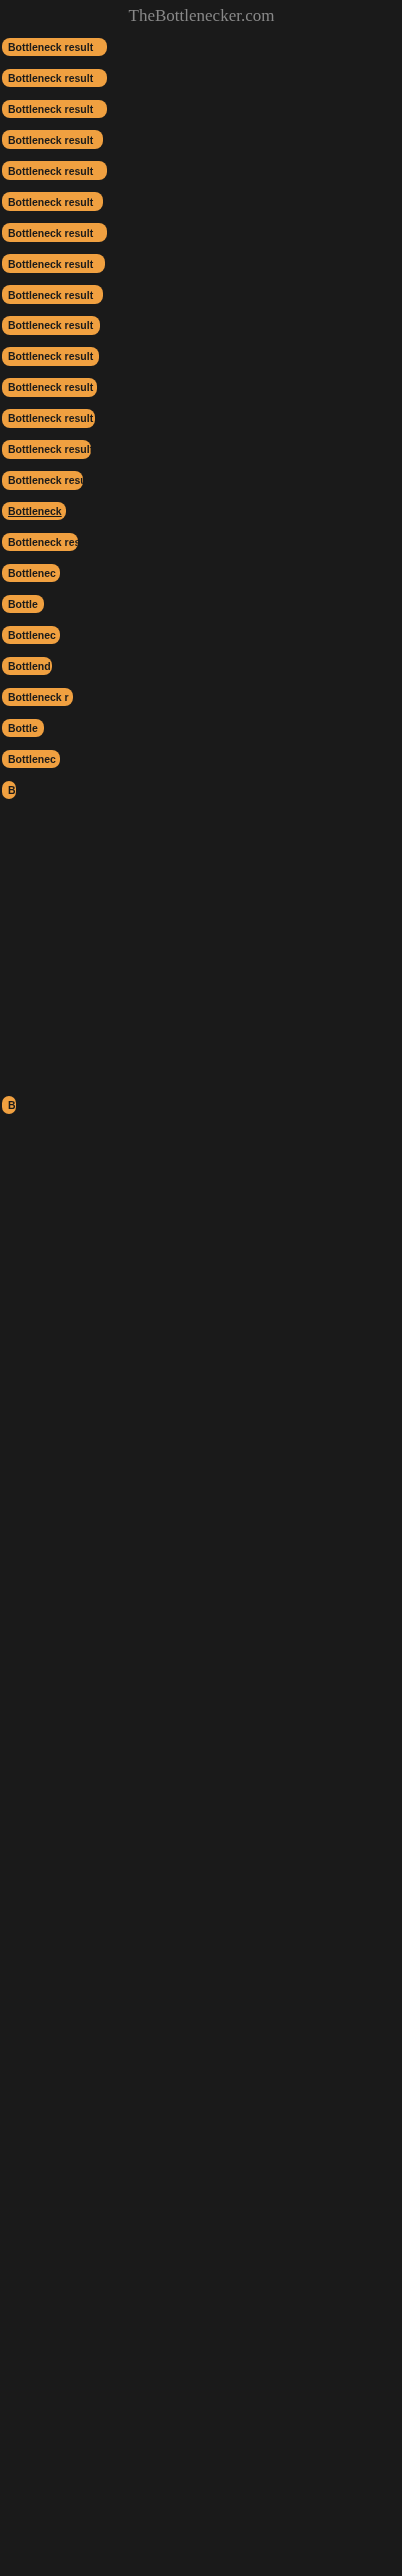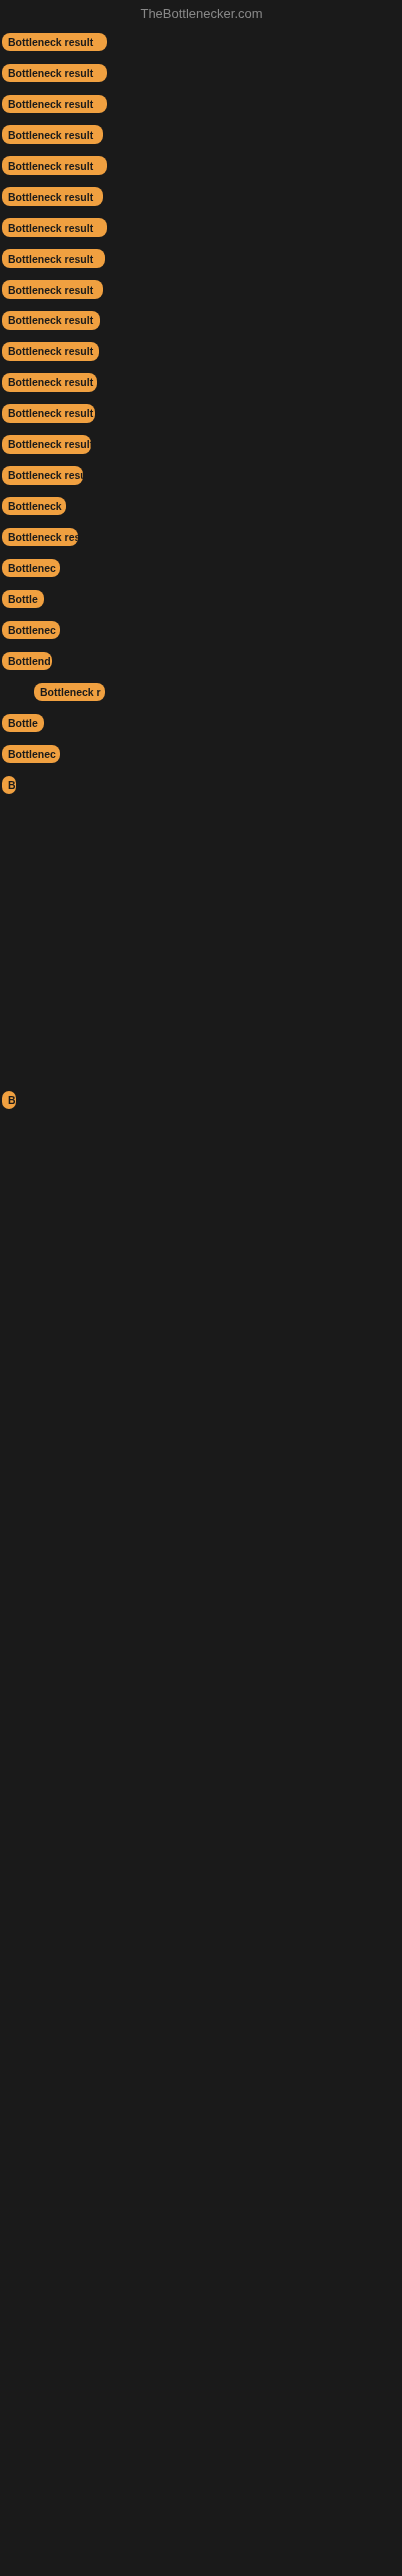--- a/index.html
+++ b/index.html
@@ -13,21 +13,22 @@
       min-height: 2576px;
       background-color: #1a1a1a;
       font-family: Arial, sans-serif;
       position: relative;
     }
 
     .site-header {
       text-align: center;
       padding: 6.4px 0 3.2px 0;
       color: #888;
-      font-size: 13px;
+      font-size: 17px;
+      font-family: Liberation Serif, serif;
     }
 
     .bottleneck-badge {
       background-color: #f0a040;
       color: #1a1a1a;
       font-size: 10.5px;
       font-weight: bold;
       padding: 3.2px 6.4px;
       white-space: nowrap;
       overflow: hidden;
@@ -59,27 +60,27 @@
     <div class="row"><div class="bottleneck-badge" style="width: 101px; max-width: 101px;">Bottleneck result</div></div>
     <div class="row"><div class="bottleneck-badge" style="width: 105px; max-width: 105px;">Bottleneck result</div></div>
     <div class="row"><div class="bottleneck-badge" style="width: 103px; max-width: 103px;">Bottleneck result</div></div>
     <div class="row"><div class="bottleneck-badge" style="width: 101px; max-width: 101px;">Bottleneck result</div></div>
     <div class="row"><div class="bottleneck-badge" style="width: 98px; max-width: 98px;">Bottleneck result</div></div>
     <div class="row"><div class="bottleneck-badge" style="width: 97px; max-width: 97px;">Bottleneck result</div></div>
     <div class="row"><div class="bottleneck-badge" style="width: 95px; max-width: 95px;">Bottleneck result</div></div>
     <div class="row"><div class="bottleneck-badge" style="width: 93px; max-width: 93px;">Bottleneck result</div></div>
     <div class="row"><div class="bottleneck-badge" style="width: 89px; max-width: 89px;">Bottleneck result</div></div>
     <div class="row"><div class="bottleneck-badge" style="width: 81px; max-width: 81px;">Bottleneck resu</div></div>
-    <div class="row"><div class="bottleneck-badge" style="width: 84px; max-width: 64px;">Bottleneck</div></div>
+    <div class="row"><div class="bottleneck-badge" style="width: 84px; max-width: 64px; text-decoration: underline;">Bottleneck</div></div>
     <div class="row"><div class="bottleneck-badge" style="width: 76px; max-width: 76px;">Bottleneck res</div></div>
     <div class="row"><div class="bottleneck-badge" style="width: 58px; max-width: 58px;">Bottlenec</div></div>
     <div class="row"><div class="bottleneck-badge" style="width: 42px; max-width: 42px;">Bottle</div></div>
     <div class="row"><div class="bottleneck-badge" style="width: 58px; max-width: 58px;">Bottlenec</div></div>
     <div class="row"><div class="bottleneck-badge" style="width: 66px; max-width: 50px;">Bottlend</div></div>
-    <div class="row"><div class="bottleneck-badge" style="width: 71px; max-width: 71px; margin-left: 32px;">Bottleneck r</div></div>
+    <div class="row"><div class="bottleneck-badge" style="width: 71px; max-width: 71px;">Bottleneck r</div></div>
     <div class="row"><div class="bottleneck-badge" style="width: 42px; max-width: 42px;">Bottle</div></div>
     <div class="row"><div class="bottleneck-badge" style="width: 58px; max-width: 58px;">Bottlenec</div></div>
     <div class="row"><div class="bottleneck-badge" style="width: 14.5px; max-width: 14.5px;">B</div></div>
     <div style="height: 71px;"></div>
     <div style="height: 71px;"></div>
     <div style="height: 71px;"></div>
     <div style="height: 71px;"></div>
     <div class="row"><div class="bottleneck-badge" style="width: 14.5px; max-width: 14.5px;">B</div></div>
     <div style="height: 71px;"></div>
     <div style="height: 71px;"></div>

